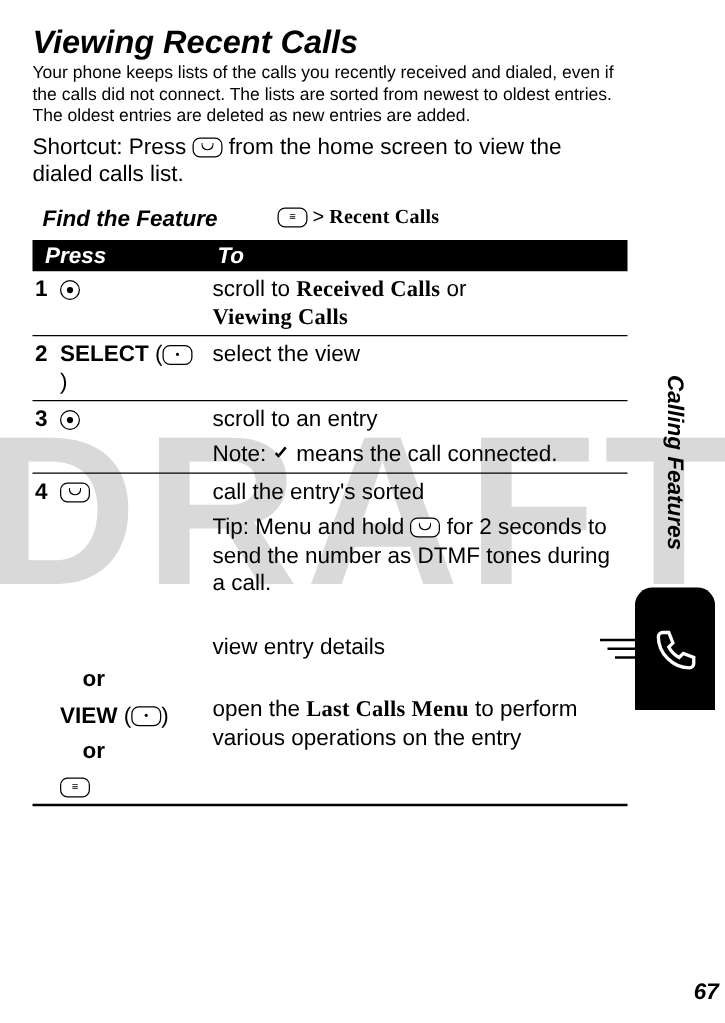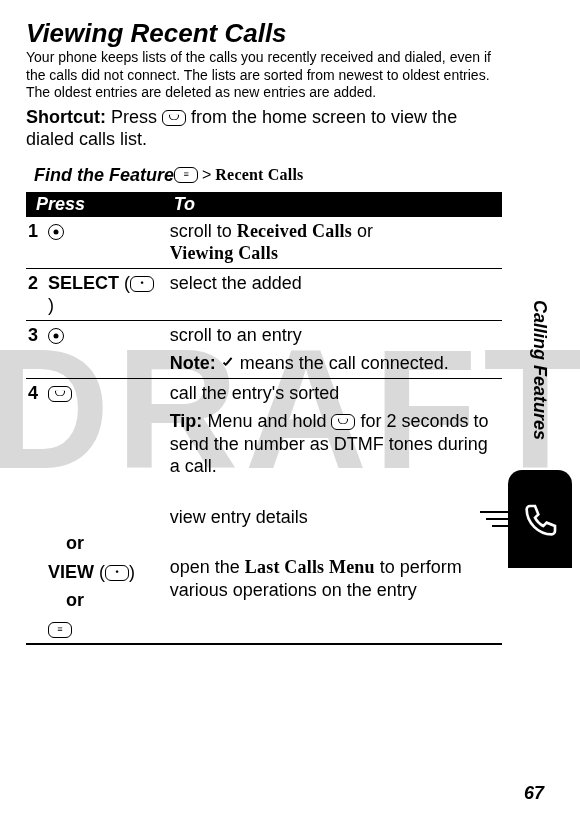--- a/index.html
+++ b/index.html
@@ -40,24 +40,25 @@
     .para {
       font-size: 14px;
       line-height: 1.25;
       margin-bottom: 4px;
     }
     .shortcut-line {
       font-size: 18px;
       line-height: 1.25;
       margin-bottom: 14px;
     }
-    .bold { font-weight: 700; margin-top: 48px; }
+    .bold { font-weight: 400; margin-top: 48px; }
     .find-row {
       display: flex;
-      align-items: center;
+      align-items: flex-start;
+      gap: 48px;
       margin-bottom: 6px;
       padding-left: 8px;
     }
     .find-label {
       font-family: Arial, sans-serif;
       font-weight: 900;
       font-style: italic;
       font-size: 18px;
     }
     .find-path {
@@ -212,21 +213,21 @@
       left: 50%; top: 50%;
       transform: translate(-50%, -45%);
     }
     .signal-lines {
       position: absolute;
       right: 64px;
       top: 506px;
     }
     .page-num {
       position: absolute;
-      right: 36px;
+      right: 5px;
       bottom: 14px;
       font-weight: 900;
       font-style: italic;
       font-size: 18px;
       font-family: Arial, sans-serif;
     }
   </style>
 </head>
 <body>
 
@@ -266,21 +267,21 @@
         <td class="to-col">
           <span>scroll to </span><span class="cond">Received Calls</span><span> or</span><br>
           <span class="cond">Viewing Calls</span>
         </td>
       </tr>
       <tr>
         <td class="num">2</td>
         <td class="press-col">
           <span class="cond-reg">SELECT</span> (<span class="key-icon small-glyph" data-glyph="•"></span>)
         </td>
-        <td class="to-col">select the added</td>
+        <td class="to-col">select the view</td>
       </tr>
       <tr>
         <td class="num">3</td>
         <td class="press-col">
           <span class="nav-icon"></span>
         </td>
         <td class="to-col">
           <span>scroll to an entry</span>
           <div class="sub-block">
             <span class="bold">Note:</span>

